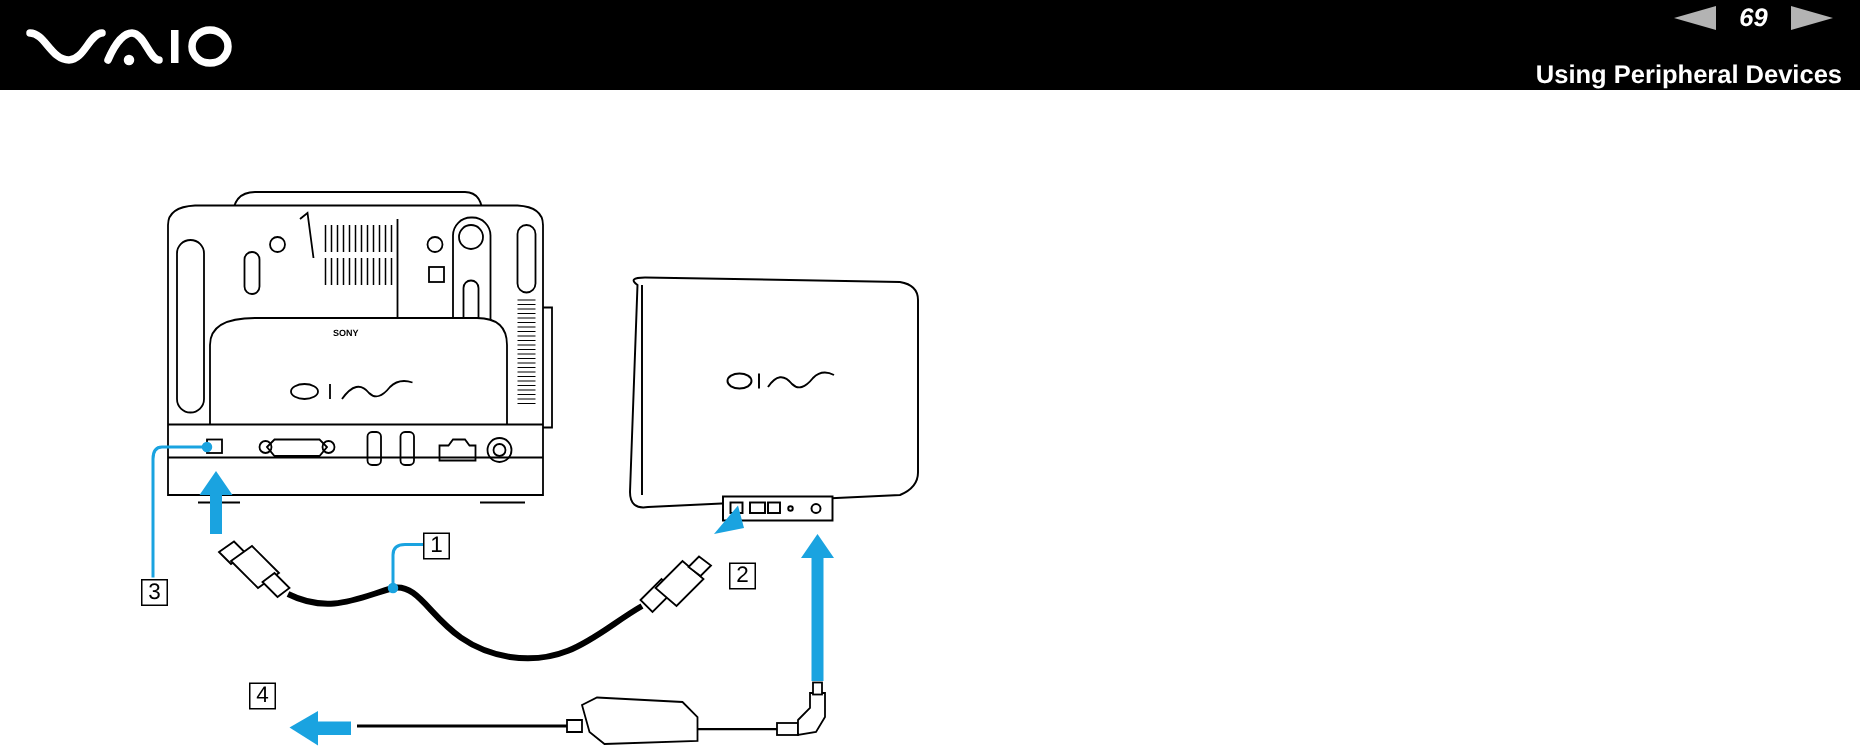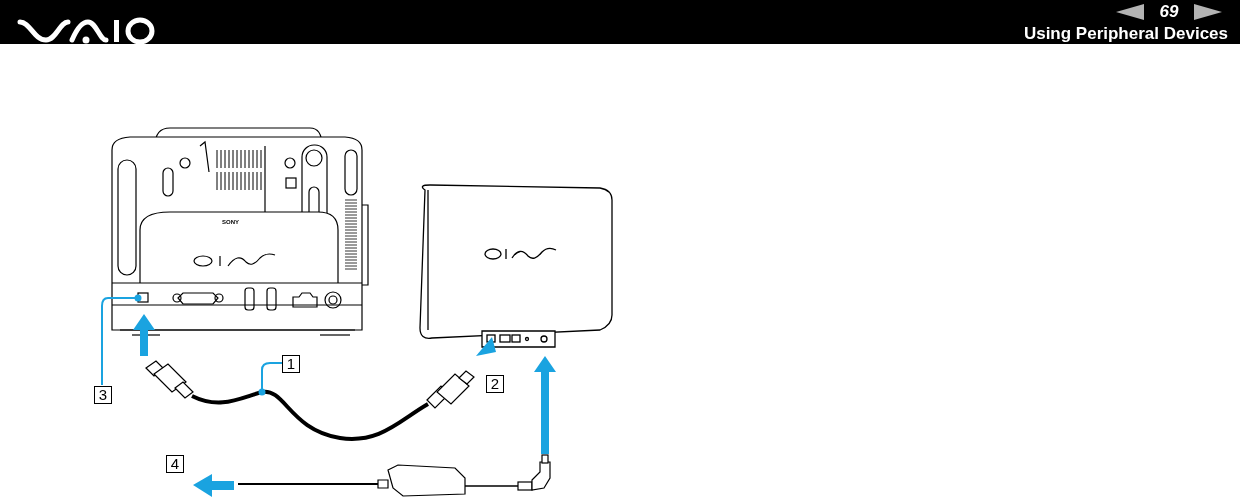--- a/index.html
+++ b/index.html
@@ -3,21 +3,21 @@
 <meta charset="utf-8">
 <style>
   html, body { margin: 0; padding: 0; }
   body {
     width: 1240px; height: 499px; overflow: hidden;
     background: #ffffff;
     font-family: "Liberation Sans", sans-serif;
     position: relative;
   }
   .header {
-    position: absolute; left: 0; top: 0; width: 1240px; height: 44px;
+    position: absolute; left: 0; top: 0; width: 1240px; height: 60px;
     background: #000000;
   }
   .logo { position: absolute; left: 16px; top: 12px; width: 140px; height: 36px; }
   .nav {
     position: absolute; right: 18px; top: 1px; height: 22px;
     display: flex; align-items: center; gap: 10px;
   }
   .nav-arrow { width: 0; height: 0; cursor: pointer; }
   .nav-prev {
     border-top: 8px solid transparent; border-bottom: 8px solid transparent;
@@ -25,21 +25,21 @@
   }
   .nav-next {
     border-top: 8px solid transparent; border-bottom: 8px solid transparent;
     border-left: 28px solid #b3b3b3;
   }
   .page-num {
     color: #ffffff; font-style: italic; font-weight: bold; font-size: 17px;
     min-width: 30px; text-align: center;
   }
   .section-title {
-    position: absolute; right: 12px; top: 24px;
+    position: absolute; right: 12px; top: 40px;
     color: #ffffff; font-weight: bold; font-size: 17px;
   }
   .figure { position: absolute; left: 0; top: 60px; width: 1240px; height: 439px; }
   .callout {
     position: absolute; width: 16px; height: 16px;
     border: 1px solid #000; background: #fff;
     font-size: 15px; line-height: 16px; text-align: center; color: #000;
     font-family: "Liberation Sans", sans-serif;
   }
 </style>

